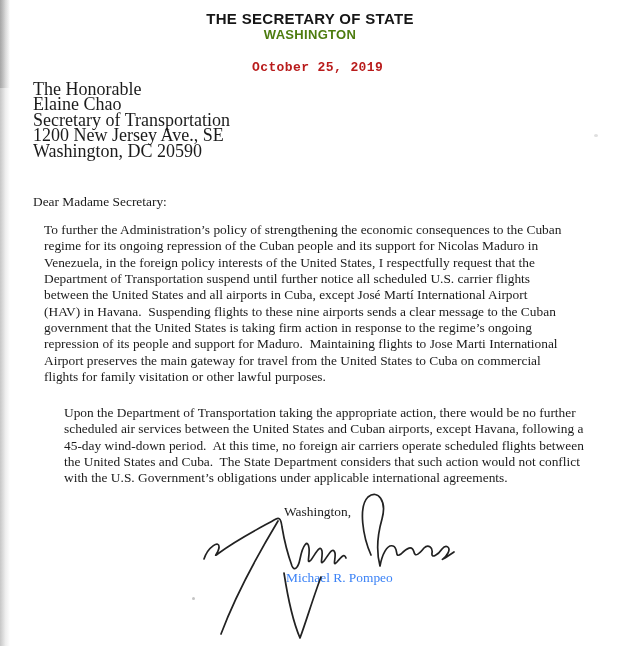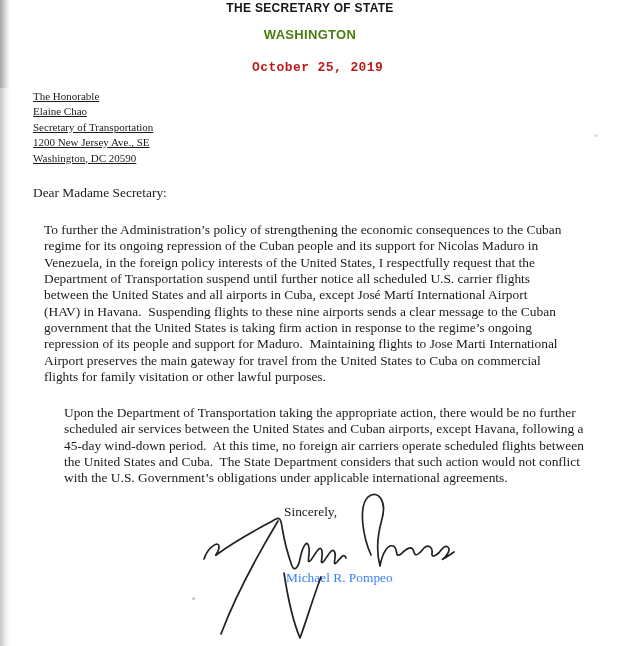--- a/index.html
+++ b/index.html
@@ -10,40 +10,40 @@
   }
   .edge-shadow{
     position:absolute;left:0;top:0;width:10px;height:646px;
     background:linear-gradient(to right, rgba(120,120,120,.42), rgba(160,160,160,.18) 55%, rgba(255,255,255,0));
   }
   .edge-shadow::before{
     content:"";position:absolute;left:0;top:0;width:10px;height:88px;
     background:linear-gradient(to right, rgba(90,90,90,.30), rgba(255,255,255,0));
   }
   .lh-title{
-    position:absolute;top:1px;left:0;width:620px;text-align:center;
+    position:absolute;top:10px;left:0;width:620px;text-align:center;
     font-family:"Liberation Sans", sans-serif;font-weight:700;
-    font-size:12px;letter-spacing:.3px;color:#161616;
+    font-size:15px;letter-spacing:.3px;color:#161616;
   }
   .lh-loc{
     position:absolute;top:27px;left:0;width:620px;text-align:center;
     font-family:"Liberation Sans", sans-serif;font-weight:700;
     font-size:13px;letter-spacing:.3px;color:#4d7c0f;
   }
   .lh-date{
     position:absolute;top:60px;left:252px;
     font-family:"Liberation Mono", monospace;font-weight:700;
     font-size:13px;letter-spacing:.4px;color:#b91c1c;
   }
   .recipient{
-    position:absolute;left:33px;top:89px;
-    font-size:11px;line-height:15.4px;white-space:pre-wrap;text-decoration:underline;
+    position:absolute;left:33px;top:82px;
+    font-size:18px;line-height:15.4px;white-space:pre-wrap;
   }
   .salutation{
-    position:absolute;left:33px;top:185px;font-size:13.4px;
+    position:absolute;left:33px;top:194px;font-size:13.4px;
   }
   .para{
     position:absolute;left:44px;width:580px;
     font-size:13.4px;line-height:16.35px;white-space:pre-wrap;
   }
   .p1{top:222px;}
   .p2{top:405px;margin-left:20px;}
   .valediction{
     position:absolute;left:284px;top:504px;font-size:13.4px;
   }
@@ -89,21 +89,21 @@
 government that the United States is taking firm action in response to the regime’s ongoing
 repression of its people and support for Maduro.  Maintaining flights to Jose Marti International
 Airport preserves the main gateway for travel from the United States to Cuba on commercial
 flights for family visitation or other lawful purposes.</div>
 <div class="para p2">Upon the Department of Transportation taking the appropriate action, there would be no further
 scheduled air services between the United States and Cuban airports, except Havana, following a
 45-day wind-down period.  At this time, no foreign air carriers operate scheduled flights between
 the United States and Cuba.  The State Department considers that such action would not conflict
 with the U.S. Government’s obligations under applicable international agreements.</div>
 
-<div class="valediction">Sincerely,</div>
+<div class="valediction">Washington,</div>
 <div class="signer-name">Michael R. Pompeo</div>
 
 <svg class="signature" viewBox="0 0 272 155" aria-hidden="true">
 
   <path d="M16,70 C20,58 32,50 31,59 C30,65 24,69 31,64 C50,50 70,40 88,30
            C92,28 93,31 94,38 C96,50 100,66 104,77
            C106,82 110,80 112,70 C115,55 120,50 121,59 C122,67 118,76 123,71
            C128,64 132,55 134,62 C135,69 131,77 136,72
            C141,65 145,57 147,64 C148,70 144,78 149,73 C153,68 156,64 158,69"></path>
 

